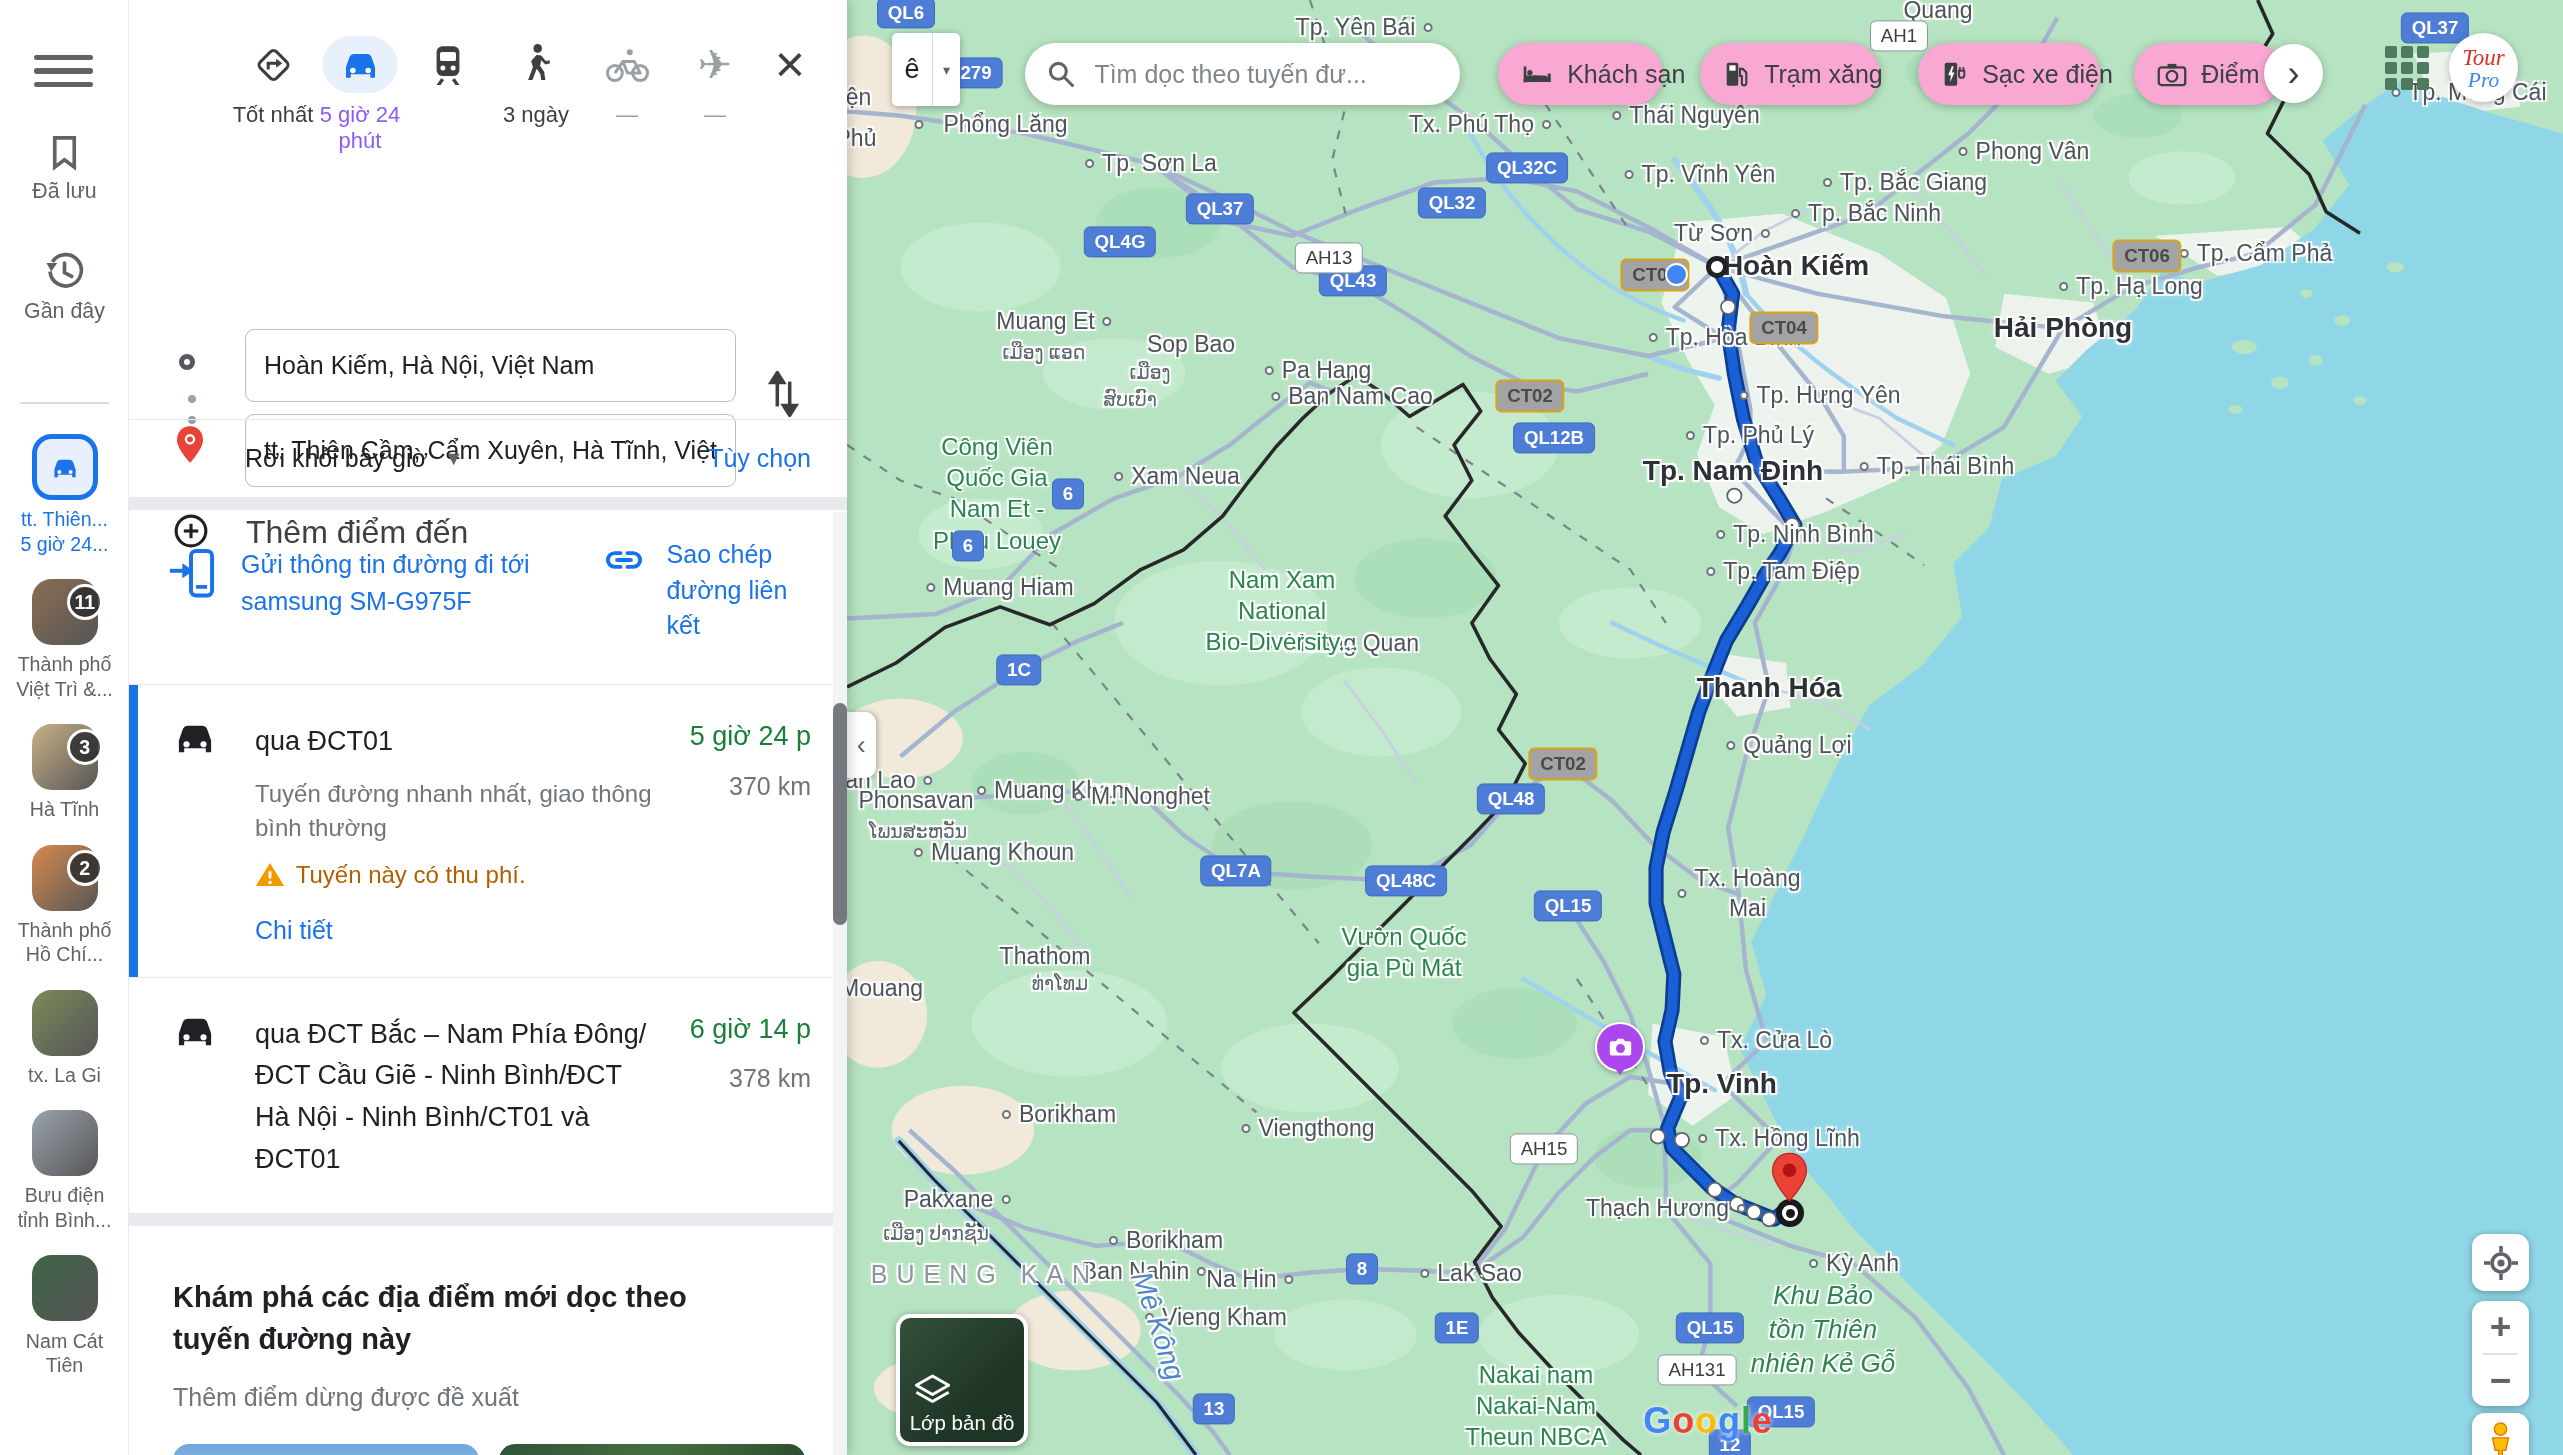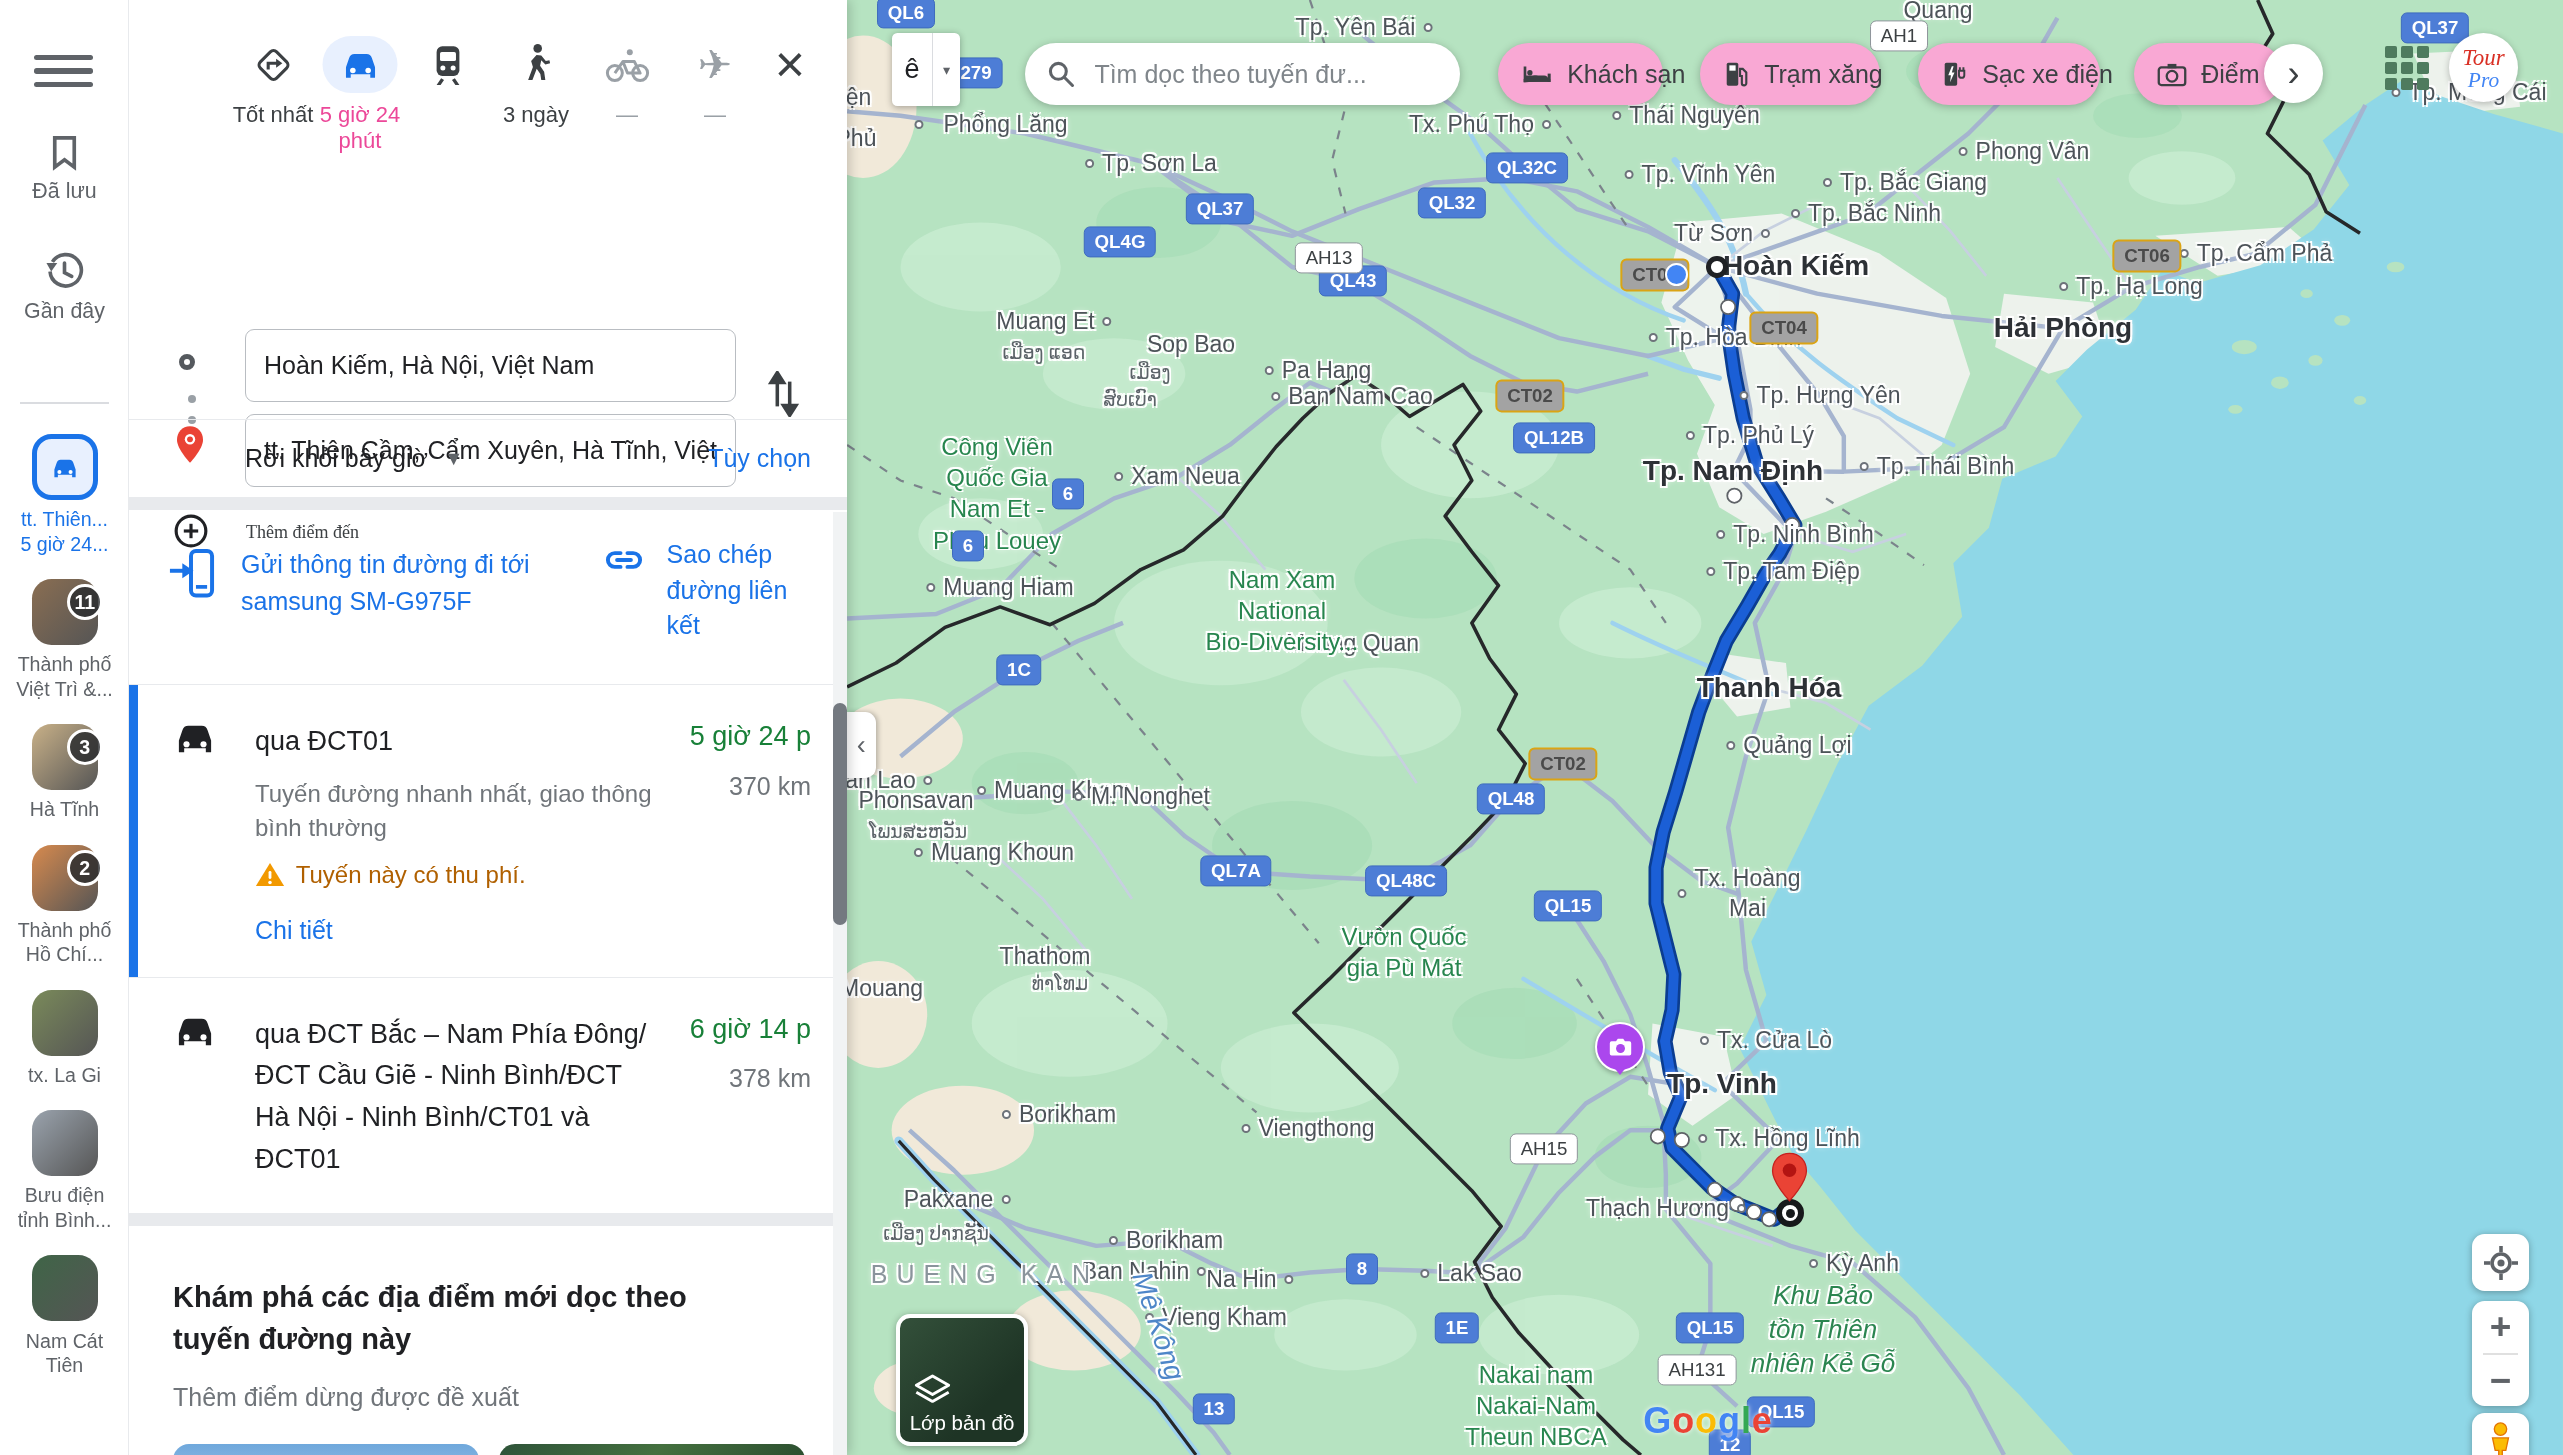--- a/index.html
+++ b/index.html
@@ -21,35 +21,35 @@
   .trip .tlabel{font-size:19.6px;color:#5f6368;line-height:1.25;padding:0 3.6px;}
   .trip.active .tlabel{color:#1a73e8;}
 
   
   #panel{position:absolute;left:129px;top:0;width:718px;height:1455px;background:#fff;z-index:20;box-shadow:3.6px 0 10.7px rgba(0,0,0,.18);}
   #modes{position:relative;height:165px;}
   .mode{position:absolute;top:36px;width:85px;height:133px;text-align:center;transform:translateX(-50%);cursor:pointer;}
   .mode .mi{display:flex;align-items:center;justify-content:center;width:75px;height:57px;margin:0 auto;border-radius:28.5px;}
   .mode.sel .mi{background:#e8f0fe;}
   .mode .mlabel{margin-top:9px;font-size:22px;color:#3c4043;line-height:1.2;}
-  .mode.sel .mlabel{color:#ec4899;}
+  .mode.sel .mlabel{color:#8b5cf6;}
   .mode .mlabel.dim{color:#9aa0a6;}
   #close-dir{position:absolute;top:43px;left:661px;transform:translateX(-50%);font-size:52px;color:#3c4043;line-height:43px;cursor:pointer;}
 
   #inputs{position:relative;height:254px;}
   .wp-box{position:absolute;left:116px;width:491px;height:73px;border:1.8px solid #b9bdc2;border-radius:9px;background:#fff;}
   .wp-box input{width:100%;height:100%;border:0;outline:0;background:transparent;font-size:25px;color:#202124;padding:0 18px;white-space:nowrap;overflow:hidden;}
   .origin-ring{position:absolute;left:50px;top:189px;width:16px;height:16px;border:5.3px solid #55595e;border-radius:50%;background:#fff;}
   .dots-col{position:absolute;left:59px;top:230px;}
   .dots-col div{width:8px;height:8px;border-radius:50%;background:#9aa0a6;margin-bottom:12.5px;}
   .dest-pin{position:absolute;left:46px;top:260px;}
   .swap{position:absolute;left:635px;top:206px;cursor:pointer;}
   .addstop-row{position:absolute;left:0;top:336px;height:62px;display:flex;align-items:center;cursor:pointer;}
   .addstop-row .plus{margin-left:44px;}
-  .addstop-row .astext{margin-left:37px;font-size:18px;color:#3c4043;font-family:Liberation Serif, serif;}
+  .addstop-row .astext{margin-left:37px;font-size:32px;color:#3c4043;}
 
   #depart-row{position:relative;height:78px;border-top:1.8px solid #e8eaed;display:flex;align-items:center;}
   .depart-lab{margin-left:116px;font-size:25px;color:#202124;cursor:pointer;}
   .depart-caret{margin-left:16px;color:#5f6368;font-size:19.6px;cursor:pointer;}
   .options-link{margin-left:auto;margin-right:36px;font-size:25px;color:#1a73e8;cursor:pointer;}
   .gray-band{height:13.3px;background:#e8eaed;}
 
   #send-row{position:relative;height:174px;}
   .send-left{position:absolute;left:37px;top:36px;display:flex;cursor:pointer;}
   .send-text{margin-left:25px;width:294px;font-size:25px;color:#1a73e8;line-height:1.45;}

